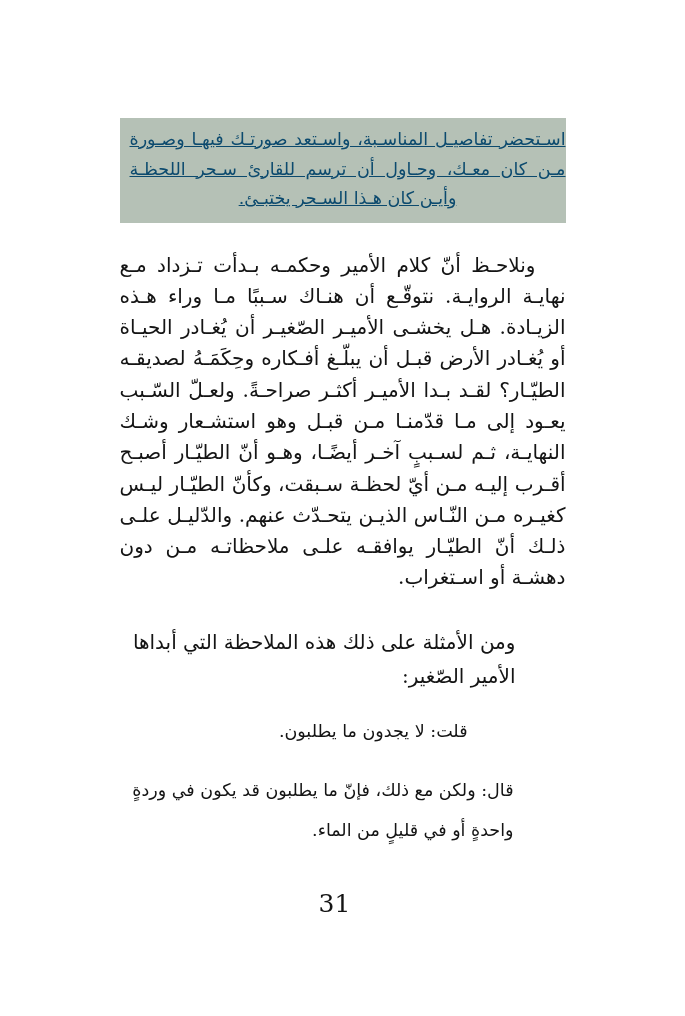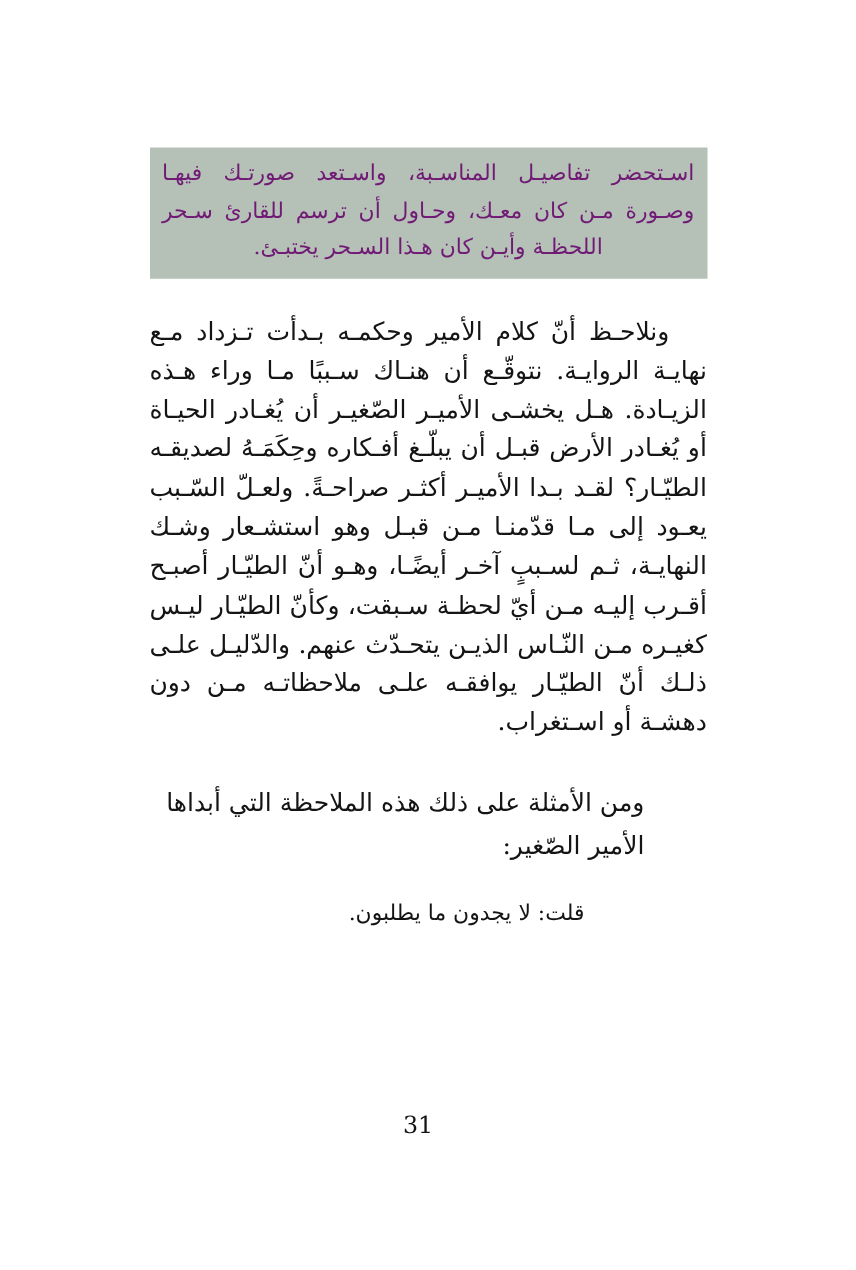--- a/index.html
+++ b/index.html
@@ -17,26 +17,27 @@
     color: #141414;
   }
   .column {
     width: 446px;
     margin: 0 auto;
     padding-top: 118px;
     direction: rtl;
   }
   .highlight-box {
     background: #b5c1b6;
-    padding: 7px 10px 9px 10px;
+    padding: 7px 0 9px 10px;
     font-size: 17.5px;
     line-height: 29.5px;
     text-align: justify;
     text-align-last: center;
-    color: #701a75;
+    color: #0c4a6e;
+    text-decoration: underline;
   }
   .para {
     font-size: 20px;
     line-height: 31.3px;
     text-align: justify;
     margin: 0;
   }
   .para-main {
     margin-top: 27px;
     text-indent: 30px; 
@@ -67,37 +68,38 @@
   .quote-3 {
     margin-top: 23px;
     margin-right: 52px;
   }
   .page-number {
     position: absolute;
     left: 0;
     right: 16px;
     top: 889px;
     text-align: center;
-    font-size: 19px;
+    font-size: 25px;
     color: #141414;
     direction: ltr;
   }
 </style>
 </head>
 <body>
 
 <div class="page">
   <div class="column">
 
     <div class="highlight-box">اسـتحضر تفاصيـل المناسـبة، واسـتعد صورتـك فيهـا وصـورة مـن كان معـك، وحـاول أن ترسم للقارئ سـحر اللحظـة وأيـن كان هـذا السـحر يختبـئ.</div>
 
     <p class="para para-main">ونلاحـظ أنّ كلام الأمير وحكمـه بـدأت تـزداد مـع نهايـة الروايـة. نتوقّـع أن هنـاك سـببًا مـا وراء هـذه الزيـادة. هـل يخشـى الأميـر الصّغيـر أن يُغـادر الحيـاة أو يُغـادر الأرض قبـل أن يبلّـغ أفـكاره وحِكَمَـهُ لصديقـه الطيّـار؟ لقـد بـدا الأميـر أكثـر صراحـةً. ولعـلّ السّـبب يعـود إلى مـا قدّمنـا مـن قبـل وهو استشـعار وشـك النهايـة، ثـم لسـببٍ آخـر أيضًـا، وهـو أنّ الطيّـار أصبـح أقـرب إليـه مـن أيّ لحظـة سـبقت، وكأنّ الطيّـار ليـس كغيـره مـن النّـاس الذيـن يتحـدّث عنهم. والدّليـل علـى ذلـك أنّ الطيّـار يوافقـه علـى ملاحظاتـه مـن دون دهشـة أو اسـتغراب.</p>
 
     <p class="para para-intro">ومن الأمثلة على ذلك هذه الملاحظة التي أبداها الأمير الصّغير:</p>
 
 
     <p class="quote quote-2">قلت: لا يجدون ما يطلبون.</p>
 
+    <p class="quote quote-3">قال: ولكن مع ذلك، فإنّ ما يطلبون قد يكون في وردةٍ واحدةٍ أو في قليلٍ من الماء.</p>
 
   </div>
 
   <div class="page-number">31</div>
 </div>
 
 </body></html>

